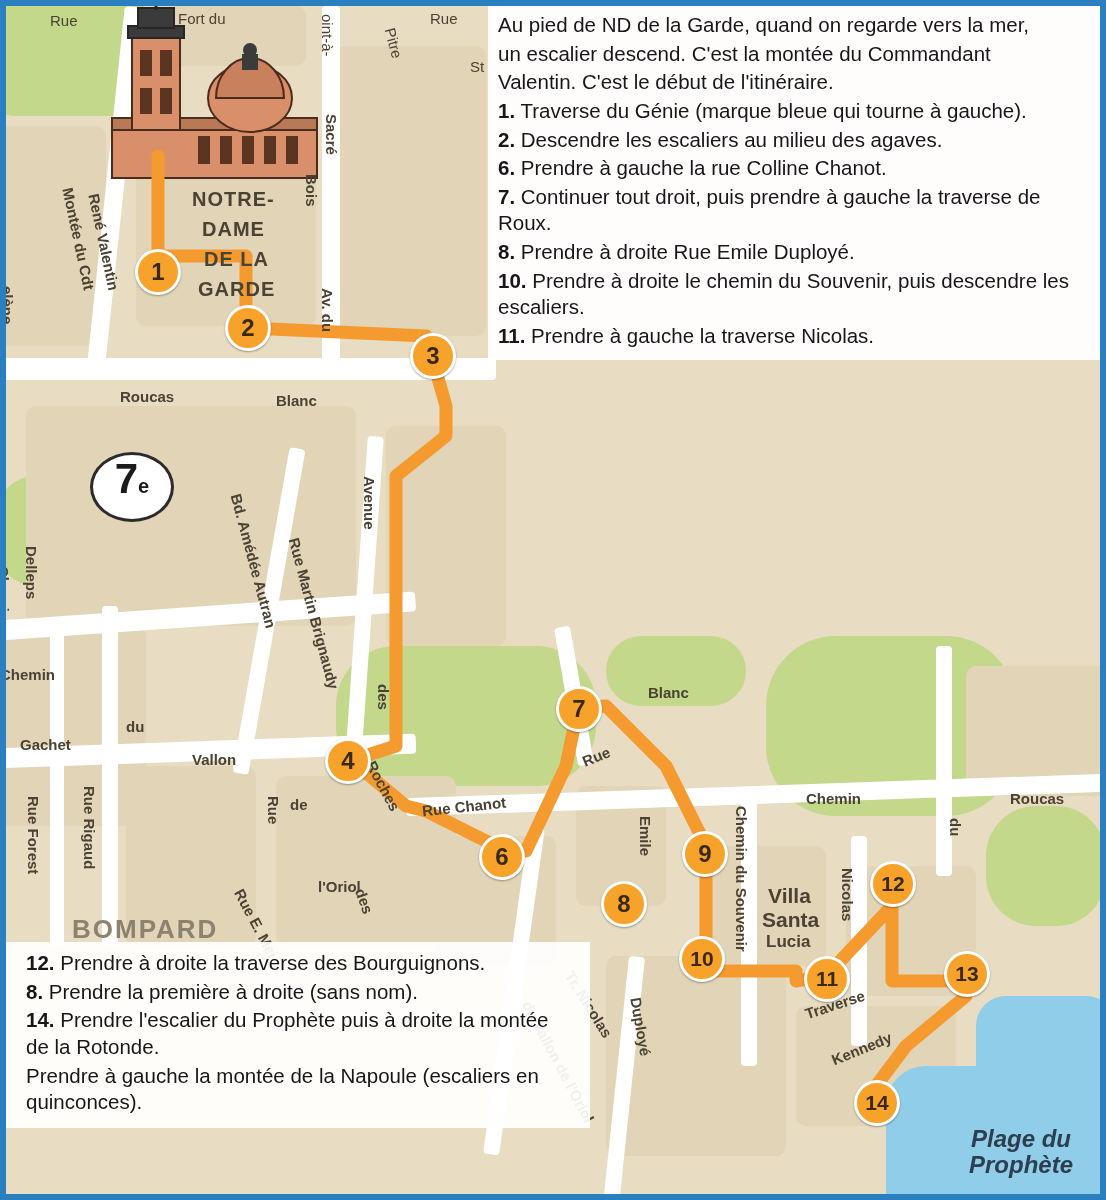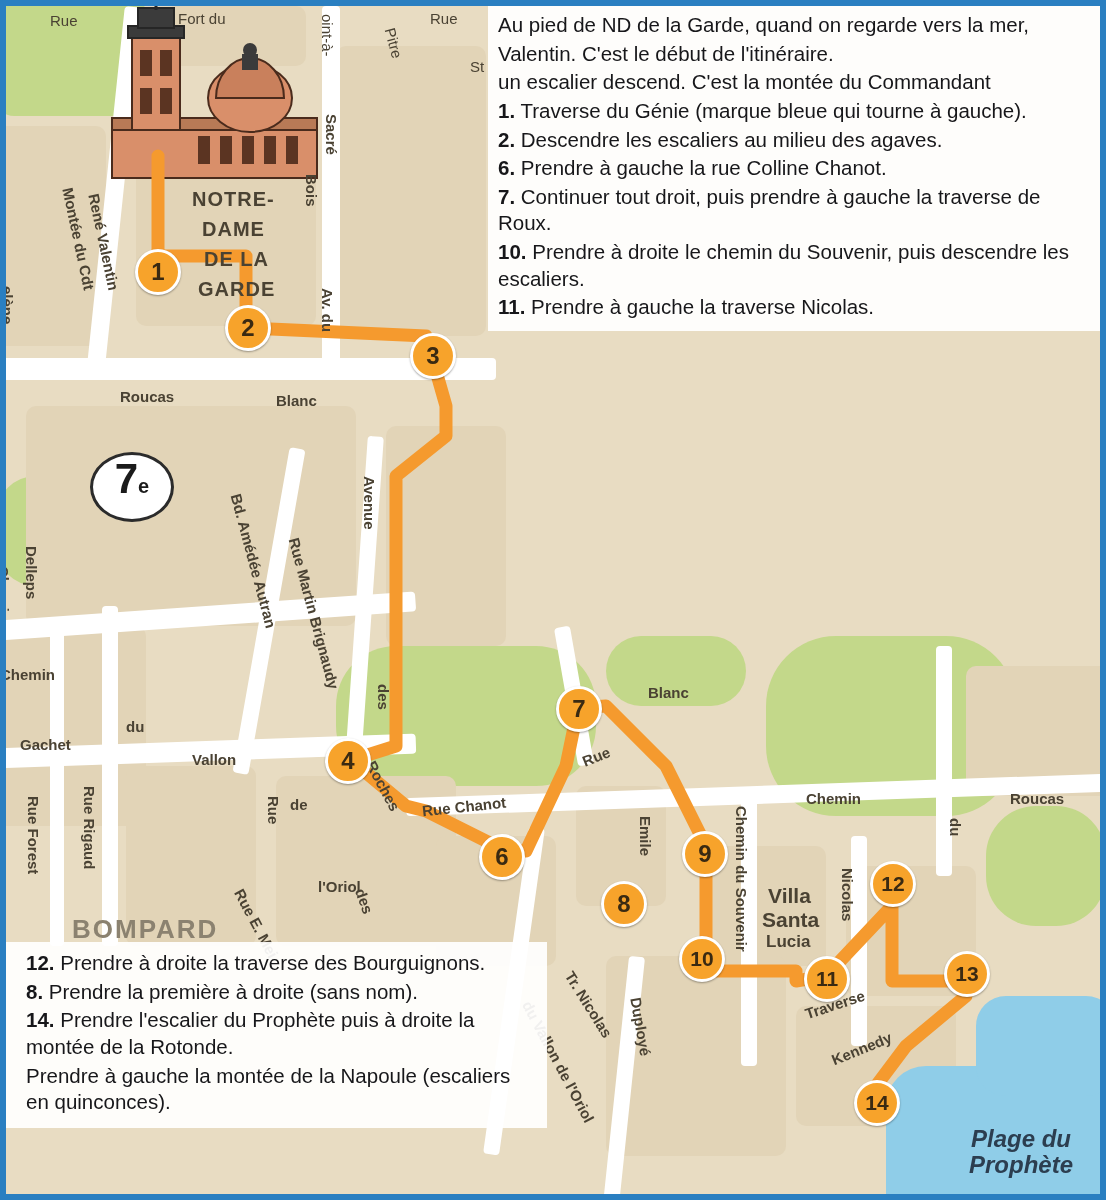--- a/index.html
+++ b/index.html
@@ -89,21 +89,21 @@
     margin: 0 0 2px 0;
     font-size: 20.5px;
     line-height: 1.30;
     font-family: "Liberation Sans", sans-serif;
   }
   .panel .num { font-weight: bold; }
   #panel-top {
     left: 482px; top: 0px; width: 618px; padding: 6px 10px 8px 10px;
   }
   #panel-bottom {
-    left: 0px; top: 936px; width: 541px; padding: 8px 14px 10px 20px;
+    left: 0px; top: 936px; width: 584px; padding: 8px 14px 10px 20px;
     background: rgba(255,255,255,0.92);
   }
   .sea-label {
     position: absolute;
     font-style: italic;
     font-weight: bold;
     font-size: 24px;
     color: #2c3e50;
     text-align: center;
     line-height: 1.1;
@@ -300,27 +300,28 @@
     </div>
   <div class="wp" style="left:938px; top:945px; font-size:21px;">
       <span>13</span>
     </div>
   <div class="wp" style="left:848px; top:1074px; font-size:21px;">
       <span>14</span>
     </div>
 
   <div class="panel" id="panel-top">
     <p>Au pied de ND de la Garde, quand on regarde vers la mer,</p>
+    <p>un escalier descend. C'est la montée du Commandant</p>
     <p>Valentin. C'est le début de l'itinéraire.</p>
-    <p>un escalier descend. C'est la montée du Commandant</p>
 
     <p><span class="num">1.</span> <span>Traverse du Génie (marque bleue qui tourne à gauche).</span></p>
     <p><span class="num">2.</span> <span>Descendre les escaliers au milieu des agaves.</span></p>
     <p><span class="num">6.</span> <span>Prendre à gauche la rue Colline Chanot.</span></p>
     <p><span class="num">7.</span> <span>Continuer tout droit, puis prendre à gauche la traverse de Roux.</span></p>
+    <p><span class="num">8.</span> <span>Prendre à droite Rue Emile Duployé.</span></p>
     <p><span class="num">10.</span> <span>Prendre à droite le chemin du Souvenir, puis descendre les escaliers.</span></p>
     <p><span class="num">11.</span> <span>Prendre à gauche la traverse Nicolas.</span></p>
   </div>
 
   <div class="panel" id="panel-bottom">
     <p><span class="num">12.</span> <span>Prendre à droite la traverse des Bourguignons.</span></p>
     <p><span class="num">8.</span> <span>Prendre la première à droite (sans nom).</span></p>
     <p><span class="num">14.</span> <span>Prendre l'escalier du Prophète puis à droite la montée de la Rotonde.</span></p>
     <p><span>Prendre à gauche la montée de la Napoule (escaliers en quinconces).</span></p>
   </div>

